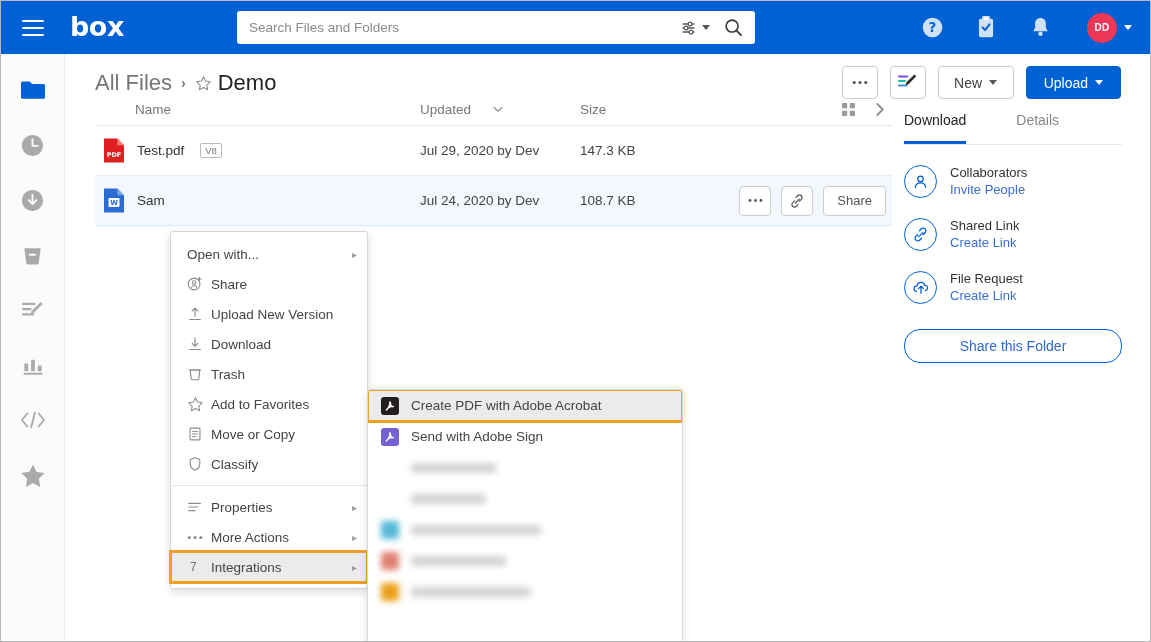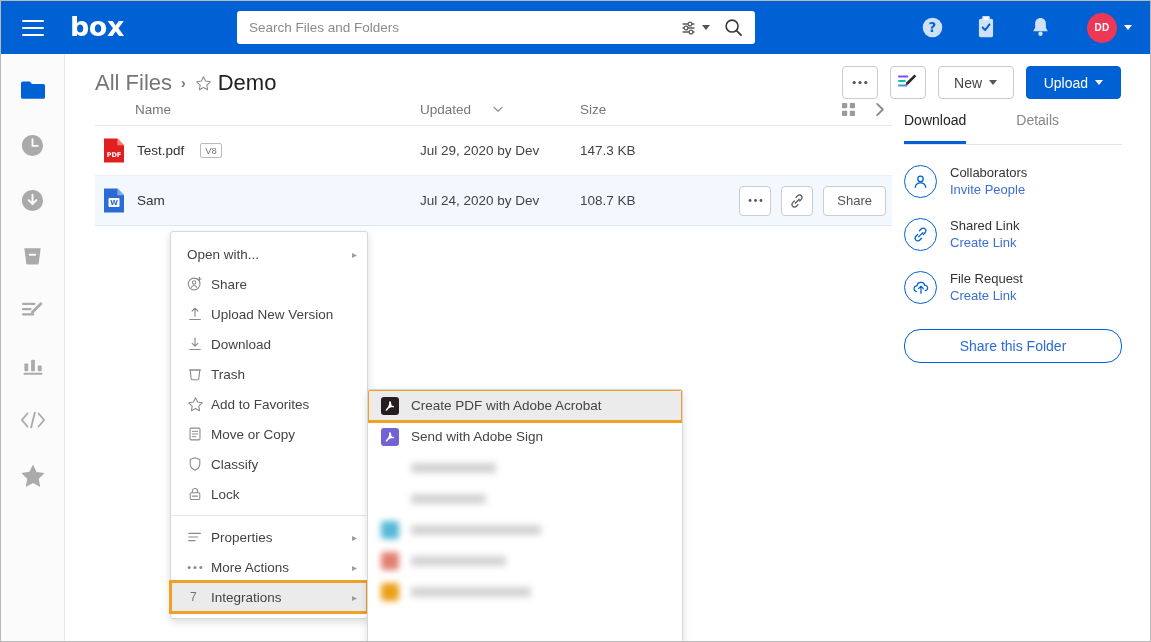--- a/index.html
+++ b/index.html
@@ -559,30 +559,20 @@
 
     <div class="mi">
       <span class="mi-ic">
         <svg width="16" height="16" viewBox="0 0 18 18">
           <path d="M9 2l5.4 2v5c0 3.3-2.3 5.6-5.4 6.9C5.9 14.6 3.6 12.3 3.6 9V4z" fill="none" stroke="#8a8a8a" stroke-width="1.2" stroke-linejoin="round"></path>
         </svg>
       </span>
       <span class="mi-lb">Classify</span>
     </div>
 
-    <div class="mi">
-      <span class="mi-ic">
-        <svg width="16" height="16" viewBox="0 0 18 18">
-          <rect x="3.6" y="7.6" width="10.8" height="7.6" rx="1.4" fill="none" stroke="#8a8a8a" stroke-width="1.2"></rect>
-          <path d="M6 7.6V5.8a3 3 0 016 0v1.8" fill="none" stroke="#8a8a8a" stroke-width="1.2"></path>
-          <line x1="6.4" y1="11.4" x2="11.6" y2="11.4" stroke="#8a8a8a" stroke-width="1.2" stroke-linecap="round"></line>
-        </svg>
-      </span>
-      <span class="mi-lb">Lock</span>
-    </div>
 
     <div class="msep"></div>
 
     <div class="mi">
       <span class="mi-ic">
         <svg width="16" height="14" viewBox="0 0 18 14">
           <g stroke="#8a8a8a" stroke-width="1.3" stroke-linecap="round">
             <line x1="2" y1="3" x2="15" y2="3"></line>
               <line x1="2" y1="7" x2="12" y2="7"></line>
               <line x1="2" y1="11" x2="9" y2="11"></line>

